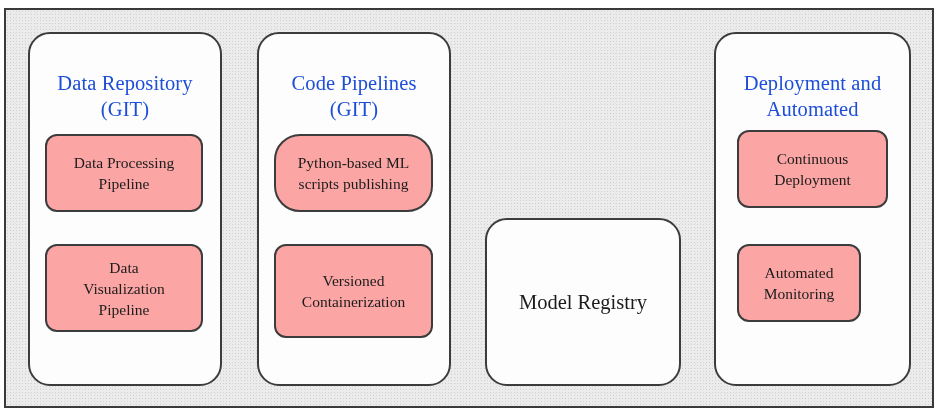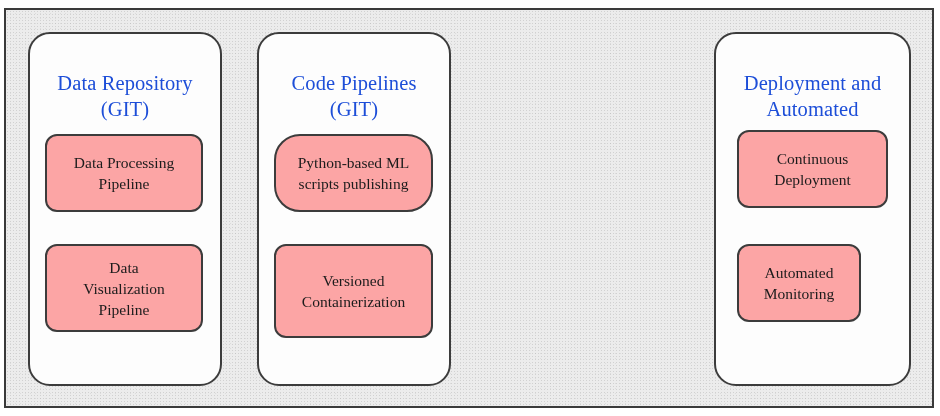--- a/index.html
+++ b/index.html
@@ -129,20 +129,23 @@
   <div class="subbox" style="left:274px; top:134px; width:159px; height:78px;border-radius:26px;">
     <span class="subbox-label">Python-based ML
 scripts publishing</span>
   </div>
   <div class="subbox" style="left:274px; top:244px; width:159px; height:94px;">
     <span class="subbox-label">Versioned
 Containerization</span>
   </div>
 
 
+  <div class="card centered" style="left:485px; top:218px; width:196px; height:168px;">
+    <div class="card-center-label">Model Registry</div>
+  </div>
 
   <div class="card" style="left:714px; top:32px; width:197px; height:354px;">
     <div class="card-title" style="top:36px;">Deployment and
 Automated</div>
   </div>
   <div class="subbox" style="left:737px; top:130px; width:151px; height:78px;">
     <span class="subbox-label">Continuous
 Deployment</span>
   </div>
   <div class="subbox" style="left:737px; top:244px; width:124px; height:78px;">

